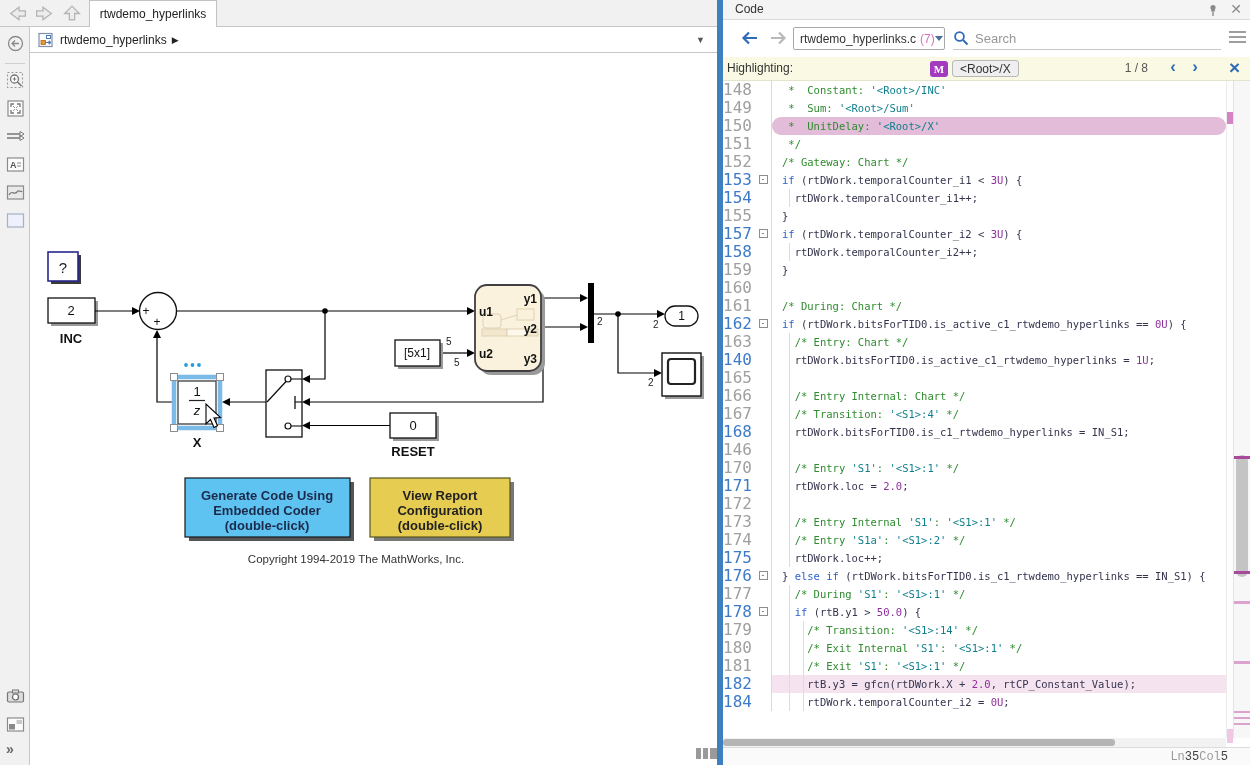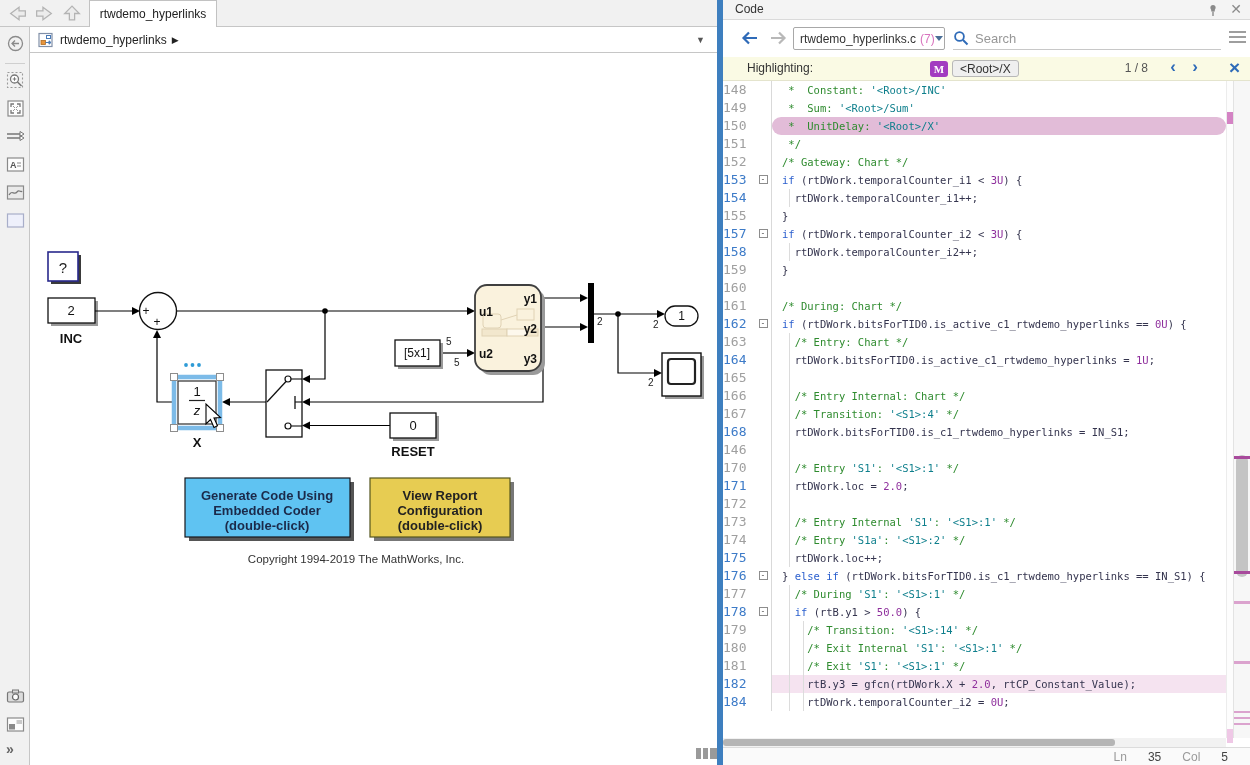--- a/index.html
+++ b/index.html
@@ -47,37 +47,37 @@
   #cp-search { position:absolute; left:226px; top:7px; width:268px; height:23px;
                border-bottom:1px solid #c8c8c8; display:flex; align-items:center; }
   #cp-search input { border:none; outline:none; font-size:13px; color:#333; width:210px; margin-left:6px;
                      font-family:"Liberation Sans",sans-serif; }
   #cp-search input::placeholder { color:#979797; }
   #cp-menu { position:absolute; right:8px; top:11px; width:17px; height:13px; }
   #cp-menu div { height:2px; background:#9e9e9e; margin-bottom:3px; }
 
   #cp-hl { position:absolute; left:0; top:57px; width:527px; height:24px; background:#fafae4;
            border-bottom:1px solid #e4e4cd; font-size:12px; color:#333; }
-  #cp-hl-label { position:absolute; left:24px; top:4px; }
+  #cp-hl-label { position:absolute; left:4px; top:4px; }
   #cp-hl-chipgrp { position:absolute; left:207px; top:3px; display:flex; align-items:center; }
   #cp-hl-badge { width:18px; height:16px; background:#A23BC0; border-radius:3px; color:#fff;
                  font-family:"Liberation Serif",serif; font-weight:bold; font-size:11px;
                  text-align:center; line-height:16px; }
   #cp-hl-chip { margin-left:4px; background:#efefef; border:1px solid #b8b8b8; border-radius:3px;
                 padding:0 7px; height:17px; line-height:16px; font-size:12px; color:#333; }
   #cp-hl-counter { position:absolute; right:102px; top:4px; color:#555; }
   .hl-chev { position:absolute; top:0px; font-size:17px; font-weight:bold; color:#2F6BB8; }
   #cp-hl-prev { right:74px; } #cp-hl-next { right:52px; }
   #cp-hl-close { position:absolute; right:10px; top:0px; font-size:19px; font-weight:bold; color:#2F6BB8; }
 
   
   #cp-code { position:absolute; left:0; top:81px; width:503px; height:657px; overflow:hidden;
              font-family:"DejaVu Sans Mono","Liberation Mono",monospace; font-size:10.5px; }
   .crow { display:flex; height:18px; line-height:18px; white-space:pre; }
-  .lno { width:32px; text-align:left; padding-right:4px; color:#9f9f9f; font-size:13px; flex:none; }
+  .lno { width:32px; text-align:left; padding-right:4px; color:#9f9f9f; font-size:16px; flex:none; }
   .lno-b { color:#3D7BC8; }
   .fold { width:16px; flex:none; text-align:center; }
   .foldbox { display:inline-block; width:9px; height:9px; margin-top:4px; border:1px solid #8d8d8d;
              background:#fff; font-size:8px; line-height:7px; color:#555; vertical-align:top; }
   .csep { width:1px; background:#d9d9d9; flex:none; }
   .ccode { flex:1; padding-left:10px; position:relative; color:#34344E; }
   .guide { position:absolute; top:0; bottom:0; width:1px; background:#dcdcdc; }
   .hl-s { background:#E2BCD8;border-radius:9px; }
   .hl-l { background:#F5E3F0; }
   .tk-c { color:#2E8B2E; } .tk-s { color:#0E7F8C; } .tk-k { color:#2B5FCE; }
@@ -89,21 +89,21 @@
   #cp-vscroll { position:absolute; left:510px; top:81px; width:17px; height:657px; background:#f7f7f7;
                 border-left:1px solid #e3e3e3; }
   #cp-vthumb { position:absolute; left:2px; top:374px; width:12px; height:122px; background:#c4c4c4; border-radius:6px; }
   .mk { position:absolute; left:0; width:100%; }
   #cp-hscroll { position:absolute; left:0; top:738px; width:503px; height:9px; background:#f2f2f2; }
   #cp-hthumb { position:absolute; left:0; top:1px; width:392px; height:7px; background:#b5b5b5; border-radius:3px; }
   #cp-status { position:absolute; left:0; top:747px; width:527px; height:18px; background:#fafafa;
                border-top:1px solid #dcdcdc; font-size:12px; display:flex; justify-content:flex-end;
                align-items:center; padding-right:22px; }
   #cp-status .sl { color:#9a9a9a; } #cp-status .sv { color:#444; }
-  #cp-status span { margin-left:21px; }
+  #cp-status span { margin-left:0;font-family:Liberation Mono, monospace; }
 
   svg text { font-family:"Liberation Sans",sans-serif; }
   .blk-lbl { font-weight:bold; font-size:13px; fill:#111; }
 </style>
 </head>
 <body>
 
 <div id="app">
 
   <div id="editor">
@@ -406,21 +406,21 @@
         <div class="crow"><span class="lno lno-b">153</span><span class="fold"><span class="foldbox">-</span></span><span class="csep"></span><span class="ccode"><span class="tk-k">if</span><span class="tk-i"> (rtDWork.temporalCounter_i1 &lt; </span><span class="tk-n">3U</span><span class="tk-i">) {</span></span></div>
         <div class="crow"><span class="lno lno-b">154</span><span class="fold"></span><span class="csep"></span><span class="ccode"><span class="guide" style="left: 17px;"></span><span class="tk-i">  rtDWork.temporalCounter_i1++;</span></span></div>
         <div class="crow"><span class="lno">155</span><span class="fold"></span><span class="csep"></span><span class="ccode"><span class="tk-i">}</span></span></div>
         <div class="crow"><span class="lno lno-b">157</span><span class="fold"><span class="foldbox">-</span></span><span class="csep"></span><span class="ccode"><span class="tk-k">if</span><span class="tk-i"> (rtDWork.temporalCounter_i2 &lt; </span><span class="tk-n">3U</span><span class="tk-i">) {</span></span></div>
         <div class="crow"><span class="lno lno-b">158</span><span class="fold"></span><span class="csep"></span><span class="ccode"><span class="guide" style="left: 17px;"></span><span class="tk-i">  rtDWork.temporalCounter_i2++;</span></span></div>
         <div class="crow"><span class="lno">159</span><span class="fold"></span><span class="csep"></span><span class="ccode"><span class="tk-i">}</span></span></div>
         <div class="crow"><span class="lno">160</span><span class="fold"></span><span class="csep"></span><span class="ccode"></span></div>
         <div class="crow"><span class="lno">161</span><span class="fold"></span><span class="csep"></span><span class="ccode"><span class="tk-c">/* During: Chart */</span></span></div>
         <div class="crow"><span class="lno lno-b">162</span><span class="fold"><span class="foldbox">-</span></span><span class="csep"></span><span class="ccode"><span class="tk-k">if</span><span class="tk-i"> (rtDWork.bitsForTID0.is_active_c1_rtwdemo_hyperlinks == </span><span class="tk-n">0U</span><span class="tk-i">) {</span></span></div>
         <div class="crow"><span class="lno">163</span><span class="fold"></span><span class="csep"></span><span class="ccode"><span class="guide" style="left: 17px;"></span><span class="tk-c">  /* Entry: Chart */</span></span></div>
-        <div class="crow"><span class="lno lno-b">164</span><span class="fold"></span><span class="csep"></span><span class="ccode"><span class="guide" style="left: 17px;"></span><span class="tk-i">  rtDWork.bitsForTID0.is_active_c1_rtwdemo_hyperlinks = </span><span class="tk-n">1U</span><span class="tk-i">;</span></span></div>
+        <div class="crow"><span class="lno lno-b">140</span><span class="fold"></span><span class="csep"></span><span class="ccode"><span class="guide" style="left: 17px;"></span><span class="tk-i">  rtDWork.bitsForTID0.is_active_c1_rtwdemo_hyperlinks = </span><span class="tk-n">1U</span><span class="tk-i">;</span></span></div>
         <div class="crow"><span class="lno">165</span><span class="fold"></span><span class="csep"></span><span class="ccode"><span class="guide" style="left: 17px;"></span></span></div>
         <div class="crow"><span class="lno">166</span><span class="fold"></span><span class="csep"></span><span class="ccode"><span class="guide" style="left: 17px;"></span><span class="tk-c">  /* Entry Internal: Chart */</span></span></div>
         <div class="crow"><span class="lno">167</span><span class="fold"></span><span class="csep"></span><span class="ccode"><span class="guide" style="left: 17px;"></span><span class="tk-c">  /* Transition: </span><span class="tk-s">'&lt;S1&gt;:4'</span><span class="tk-c"> */</span></span></div>
         <div class="crow"><span class="lno lno-b">168</span><span class="fold"></span><span class="csep"></span><span class="ccode"><span class="guide" style="left: 17px;"></span><span class="tk-i">  rtDWork.bitsForTID0.is_c1_rtwdemo_hyperlinks = IN_S1;</span></span></div>
         <div class="crow"><span class="lno">146</span><span class="fold"></span><span class="csep"></span><span class="ccode"><span class="guide" style="left: 17px;"></span></span></div>
         <div class="crow"><span class="lno">170</span><span class="fold"></span><span class="csep"></span><span class="ccode"><span class="guide" style="left: 17px;"></span><span class="tk-c">  /* Entry </span><span class="tk-s">'S1'</span><span class="tk-c">: </span><span class="tk-s">'&lt;S1&gt;:1'</span><span class="tk-c"> */</span></span></div>
         <div class="crow"><span class="lno lno-b">171</span><span class="fold"></span><span class="csep"></span><span class="ccode"><span class="guide" style="left: 17px;"></span><span class="tk-i">  rtDWork.loc = </span><span class="tk-n">2.0</span><span class="tk-i">;</span></span></div>
         <div class="crow"><span class="lno">172</span><span class="fold"></span><span class="csep"></span><span class="ccode"><span class="guide" style="left: 17px;"></span></span></div>
         <div class="crow"><span class="lno">173</span><span class="fold"></span><span class="csep"></span><span class="ccode"><span class="guide" style="left: 17px;"></span><span class="tk-c">  /* Entry Internal </span><span class="tk-s">'S1'</span><span class="tk-c">: </span><span class="tk-s">'&lt;S1&gt;:1'</span><span class="tk-c"> */</span></span></div>
         <div class="crow"><span class="lno">174</span><span class="fold"></span><span class="csep"></span><span class="ccode"><span class="guide" style="left: 17px;"></span><span class="tk-c">  /* Entry </span><span class="tk-s">'S1a'</span><span class="tk-c">: </span><span class="tk-s">'&lt;S1&gt;:2'</span><span class="tk-c"> */</span></span></div>

